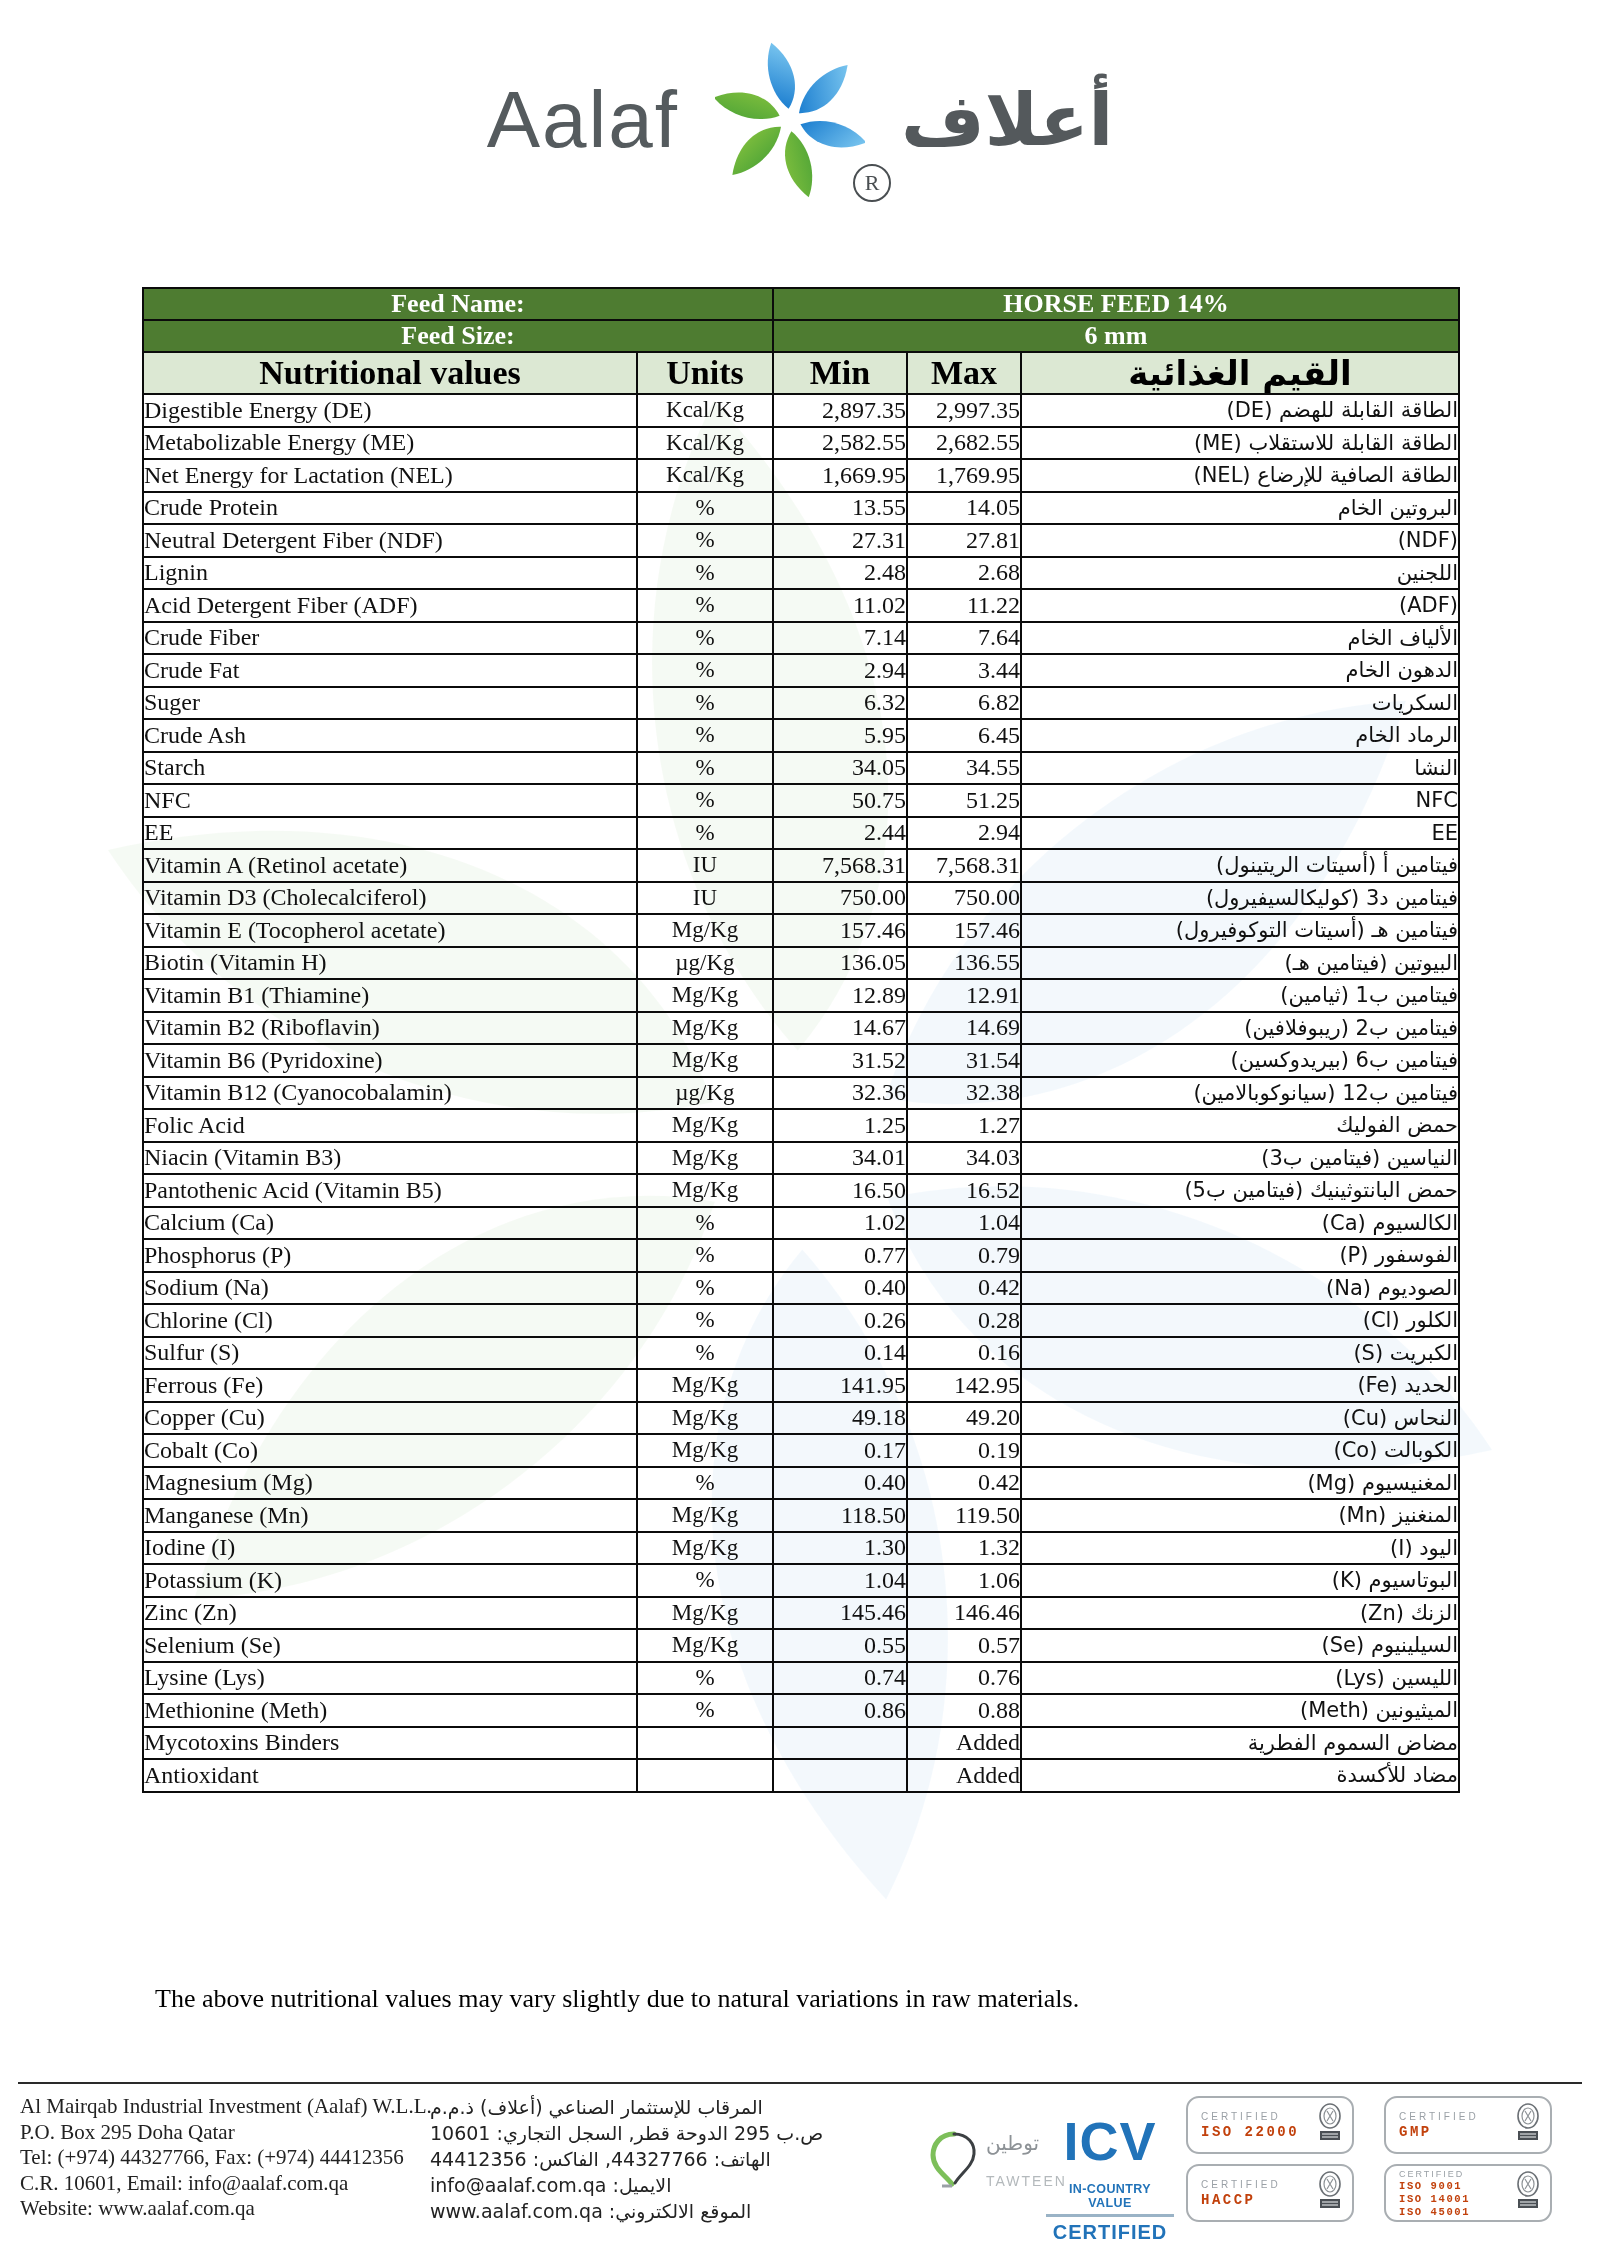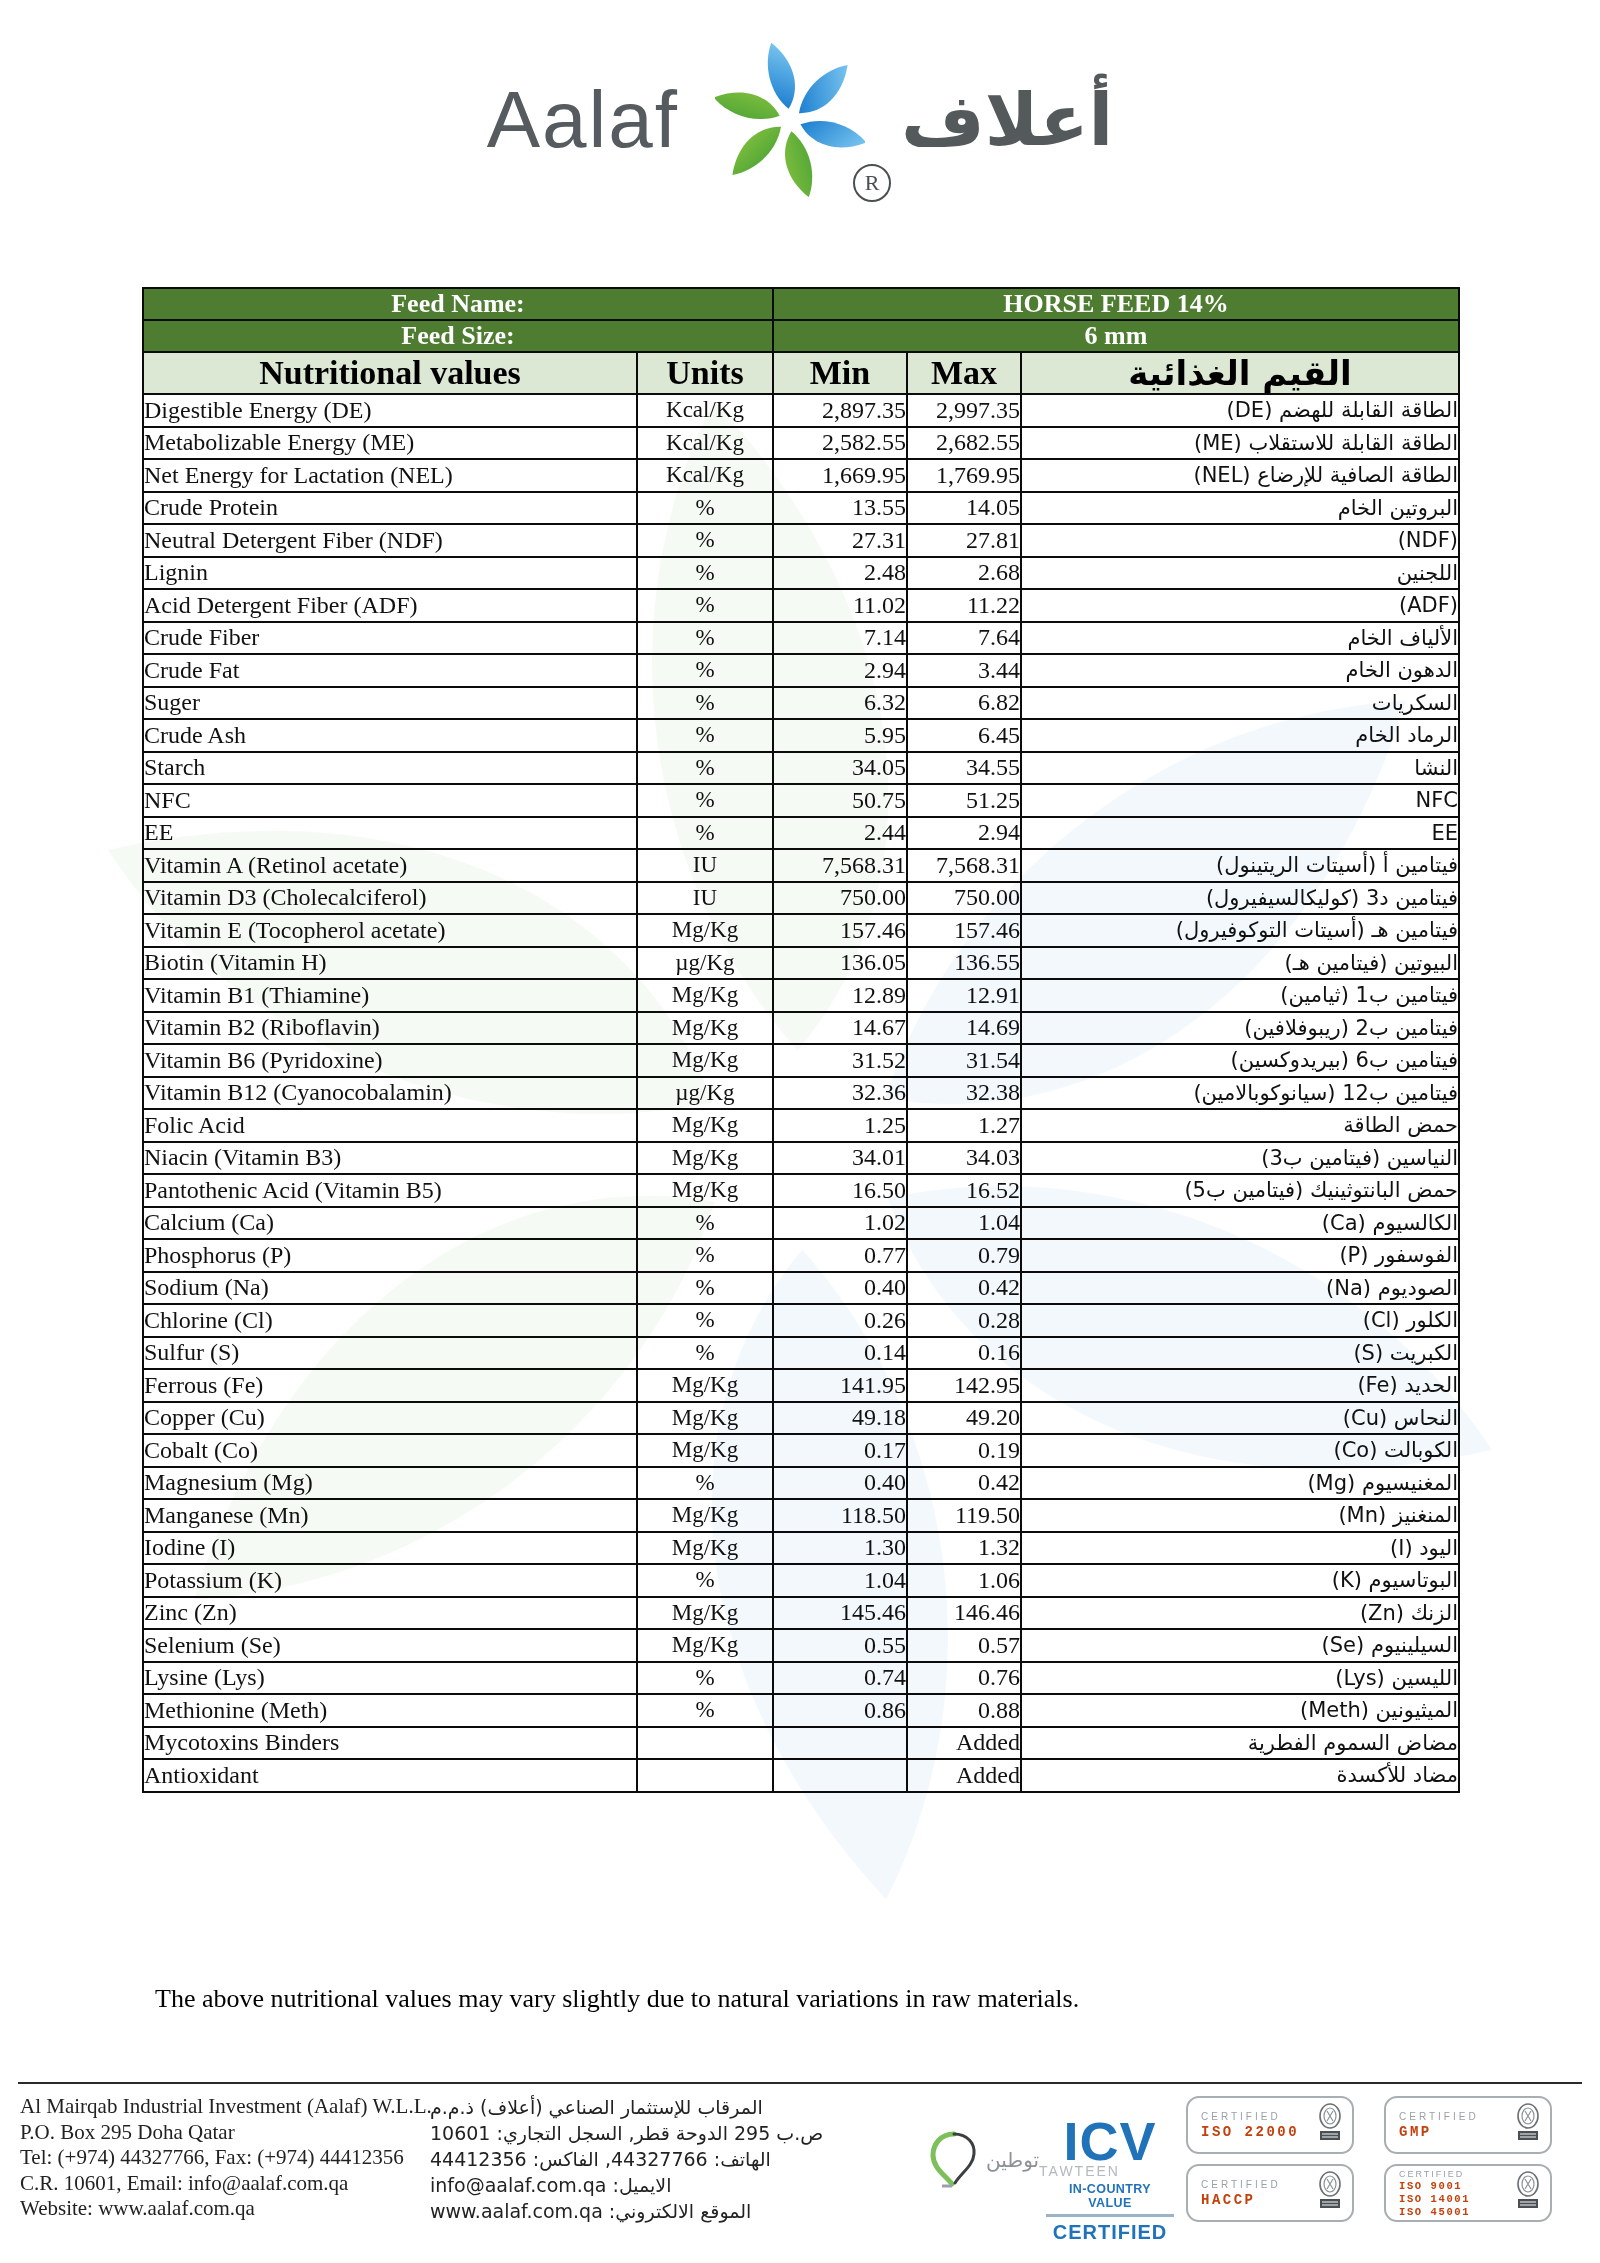--- a/index.html
+++ b/index.html
@@ -25,21 +25,21 @@
   .c-min,.c-max{text-align:right;padding-right:9px;font-size:24px;}
   .c-ar{text-align:right;padding-right:10px;padding-left:4px;font-size:21px;}
   
   .note{position:absolute;left:155px;top:1984px;font-size:26px;color:#000;}
   
   .sep{position:absolute;left:18px;top:2082px;width:1564px;border-top:2px solid #2a2a2a;}
   .f-en{position:absolute;left:20px;top:2094px;font-size:21px;line-height:25.6px;color:#222;}
   .f-ar{position:absolute;left:430px;top:2094px;width:550px;font-size:19px;line-height:26px;color:#222;text-align:left;}
   .f-ar div{direction:rtl;}
   .tawteen{position:absolute;left:928px;top:2128px;display:flex;align-items:center;gap:6px;}
-  .tawteen-txt{display:flex;flex-direction:row;align-items:center;line-height:1;}
+  .tawteen-txt{display:flex;flex-direction:column;align-items:flex-start;line-height:1;}
   .tawteen-ar{font-family:"DejaVu Sans",sans-serif;font-size:20px;color:#8d9296;}
   .tawteen-lat{font-family:"Liberation Sans",sans-serif;font-size:14px;letter-spacing:2px;color:#b4b9bc;margin-top:21px;}
   .icv{position:absolute;left:1046px;top:2114px;width:128px;text-align:center;font-family:"Liberation Sans",sans-serif;}
   .icv-title{font-size:54px;font-weight:bold;color:#2173b9;line-height:1;letter-spacing:1px;}
   .icv-sub{font-size:12.5px;font-weight:bold;color:#2173b9;letter-spacing:0.4px;margin-top:14px;padding-bottom:4px;border-bottom:3px solid #9ab3c6;}
   .icv-cert{font-size:20px;font-weight:bold;color:#2173b9;letter-spacing:1px;margin-top:4px;}
   .badges{position:absolute;left:1186px;top:2096px;display:grid;grid-template-columns:168px 168px;grid-column-gap:30px;grid-row-gap:10px;}
   .badge{height:58px;border:2px solid #a9aeb2;border-radius:13px;background:#fff;display:flex;align-items:center;justify-content:space-between;padding:0 9px 0 13px;box-sizing:border-box;}
   .badge-cert{font-family:"Liberation Sans",sans-serif;font-size:10px;letter-spacing:3px;color:#9aa0a6;}
   .badge-line{font-family:Liberation Mono, monospace;font-size:14px;font-weight:bold;letter-spacing:2.5px;color:#c2410c;margin-top:2px;}
@@ -274,21 +274,21 @@
         <td class="c-units">µg/Kg</td>
         <td class="c-min">32.36</td>
         <td class="c-max">32.38</td>
         <td class="c-ar ar">فيتامين ب12 (سيانوكوبالامين)</td>
       </tr>
       <tr>
         <td class="c-name">Folic Acid</td>
         <td class="c-units">Mg/Kg</td>
         <td class="c-min">1.25</td>
         <td class="c-max">1.27</td>
-        <td class="c-ar ar">حمض الطاقة</td>
+        <td class="c-ar ar">حمض الفوليك</td>
       </tr>
       <tr>
         <td class="c-name">Niacin (Vitamin B3)</td>
         <td class="c-units">Mg/Kg</td>
         <td class="c-min">34.01</td>
         <td class="c-max">34.03</td>
         <td class="c-ar ar">النياسين (فيتامين ب3)</td>
       </tr>
       <tr>
         <td class="c-name">Pantothenic Acid (Vitamin B5)</td>

